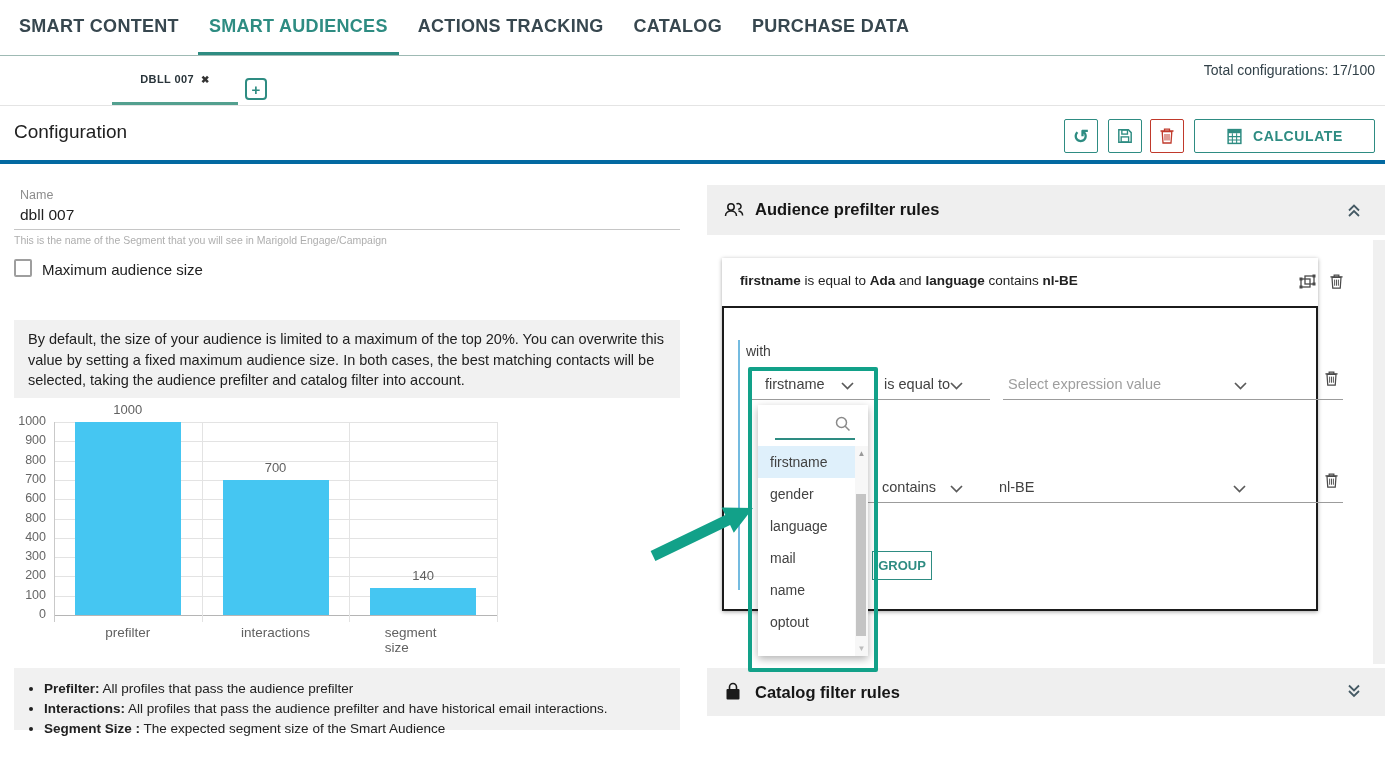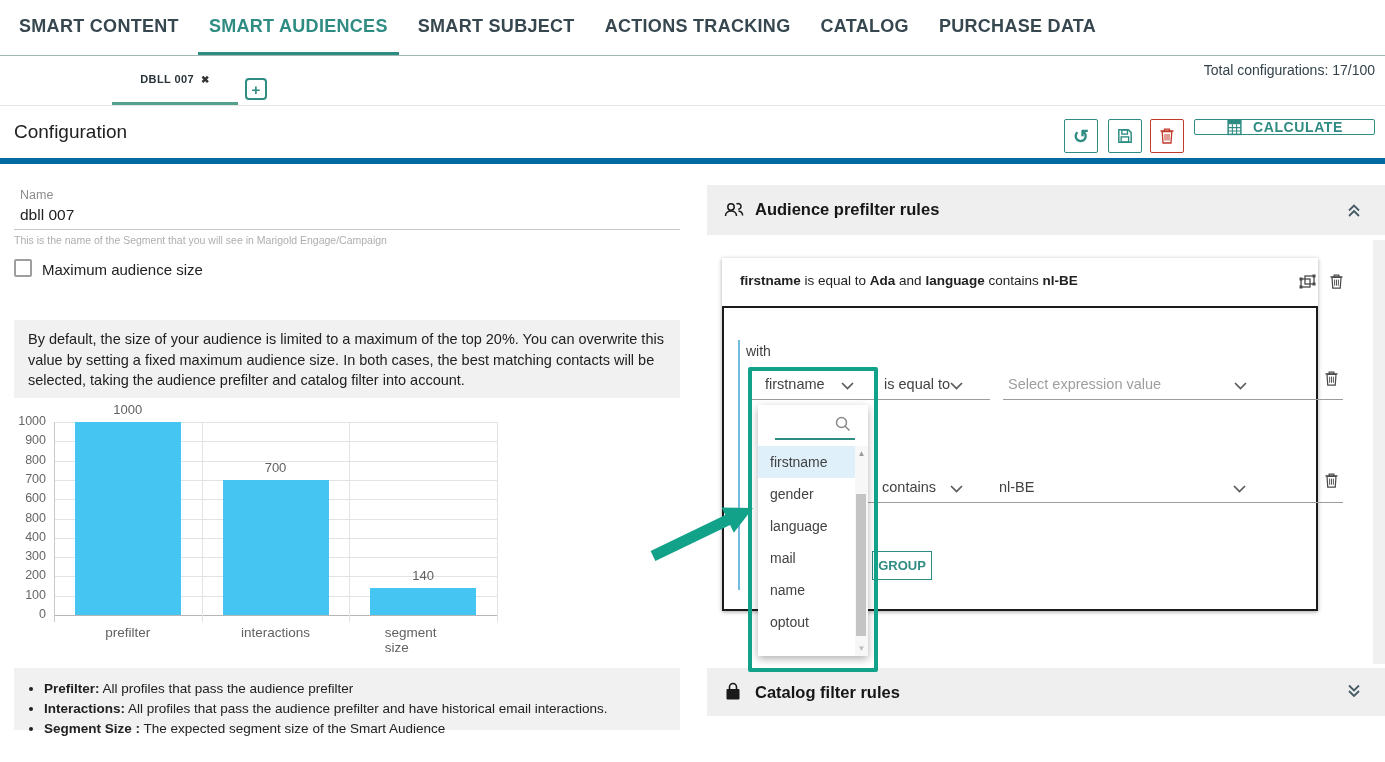--- a/index.html
+++ b/index.html
@@ -27,29 +27,29 @@
   #tab-dbll { left:112px; width:126px; color:#29343a; border-bottom:3px solid #53a08f; }
   #tab-dbll .close-x { font-size:10px; color:#333; }
   #add-tab { position:absolute; left:245px; top:22px; width:22px; height:22px;
     border:2px solid #2e8c82; border-radius:4px; color:#2e8c82; font-size:15px;
     font-weight:bold; display:flex; align-items:center; justify-content:center;
     cursor:pointer; background:#fff; }
   #total-config { position:absolute; right:10px; top:6px; font-size:14px; color:#33424a; }
 
   
   #configbar { position:absolute; left:0; top:106px; width:100%; height:58px;
-    border-bottom:6px solid #0369a1; }
+    border-bottom:4px solid #0369a1; }
   #config-title { position:absolute; left:14px; top:15px; font-size:19px; color:#212121; }
   .icon-btn { position:absolute; top:13px; width:34px; height:34px; background:#fff;
     border:1px solid #2e8c82; border-radius:2px; display:flex; align-items:center;
     justify-content:center; cursor:pointer; }
   #btn-undo { left:1064px; color:#2e8c82; font-size:19px; font-weight:bold; }
   #btn-save { left:1108px; }
   #btn-delete { left:1150px; border-color:#c0392b; }
-  #btn-calc { position:absolute; left:1194px; top:13px; width:181px; height:16px;
+  #btn-calc { position:absolute; left:1194px; top:13px; width:181px; height:34px;
     background:#fff; border:1px solid #2e8c82; border-radius:2px; color:#2e8c82;
     font-weight:bold; font-size:14px; letter-spacing:.6px; display:flex;
     align-items:center; justify-content:center; gap:10px; cursor:pointer; }
 
   
   #name-label { position:absolute; left:20px; top:188px; font-size:12.5px; color:#8d8d8d; }
   #name-value { position:absolute; left:20px; top:206px; font-size:15.5px; color:#212121; }
   #name-underline { position:absolute; left:14px; top:229px; width:666px; height:1px; background:#c6c6c6; }
   #name-helper { position:absolute; left:14px; top:234px; font-size:10.5px; color:#aeaeae;text-align:center; }
   #max-aud-box { position:absolute; left:14px; top:259px; width:18px; height:18px;
@@ -150,23 +150,20 @@
 <body>
 
 <div id="page">
 
   <div id="topnav">
     <div class="nav-item">
         <span>SMART CONTENT</span>
       </div>
     <div class="nav-item active">
         <span>SMART AUDIENCES</span>
-      </div>
-    <div class="nav-item">
-        <span>SMART SUBJECT</span>
       </div>
     <div class="nav-item">
         <span>ACTIONS TRACKING</span>
       </div>
     <div class="nav-item">
         <span>CATALOG</span>
       </div>
     <div class="nav-item">
         <span>PURCHASE DATA</span>
       </div>

